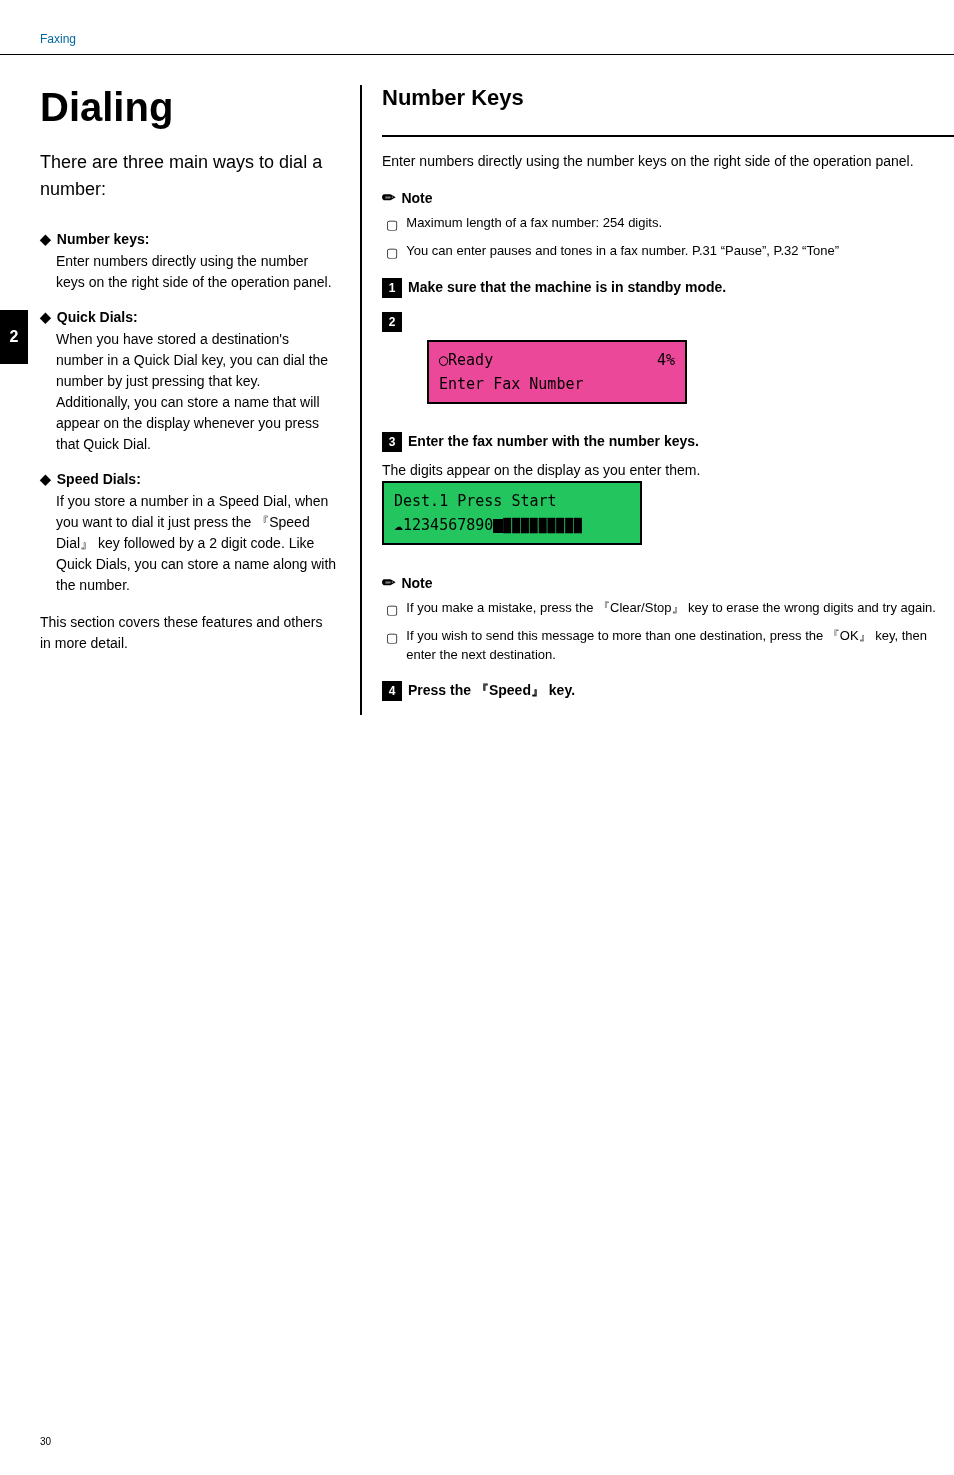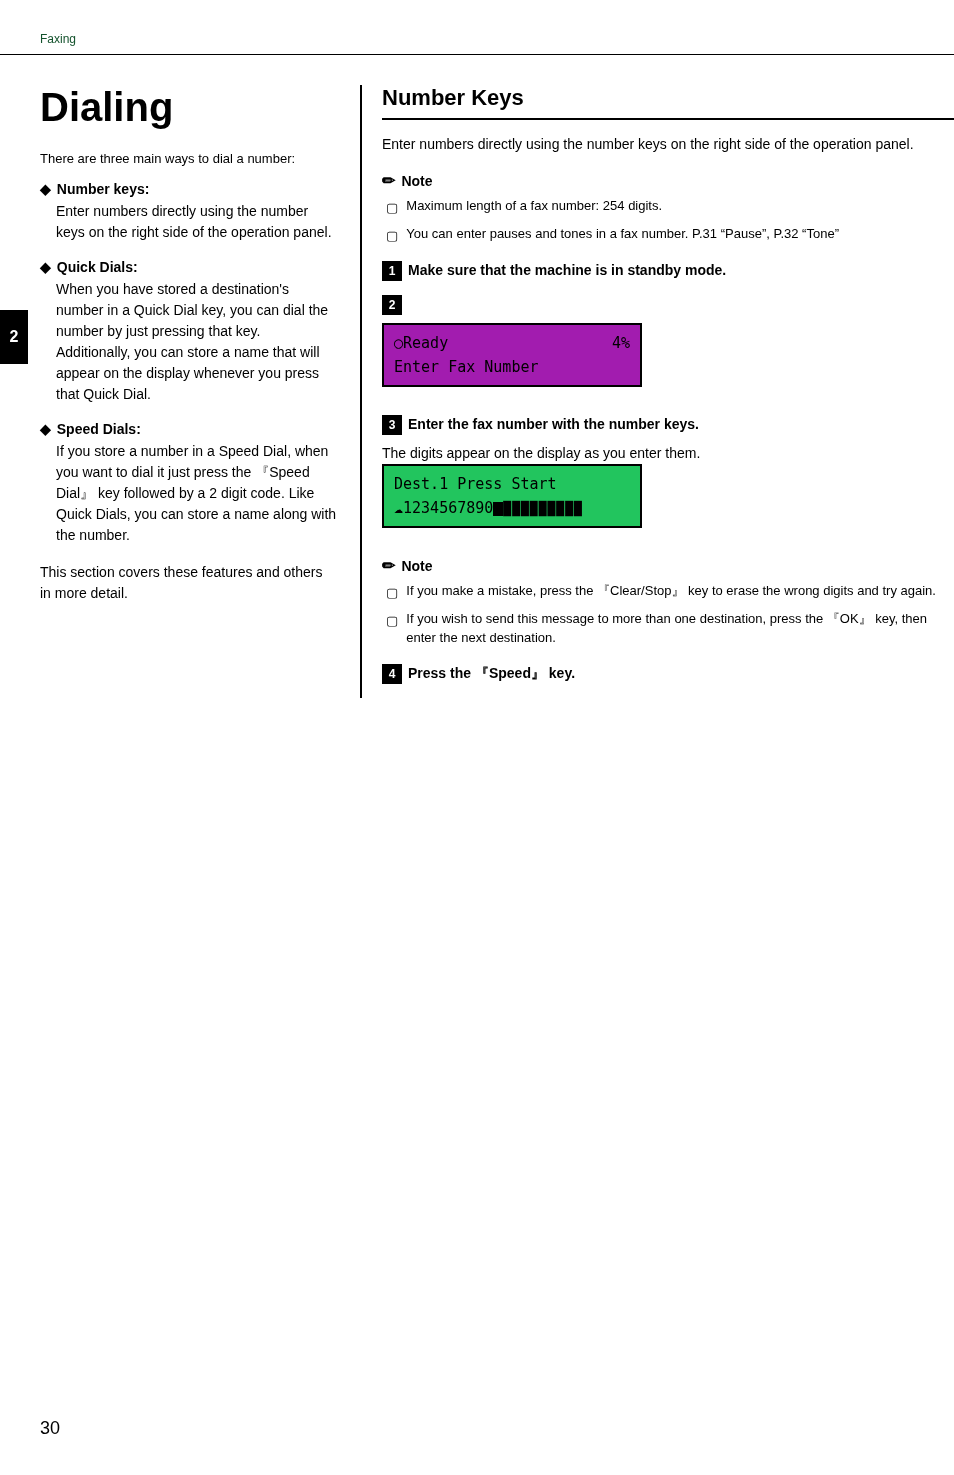--- a/index.html
+++ b/index.html
@@ -39,21 +39,21 @@
 
     
     .breadcrumb-bar {
       padding: 0 40px 8px 40px;
       border-bottom: 1px solid #000;
       margin-bottom: 30px;
     }
 
     .breadcrumb-text {
       font-size: 12px;
-      color: #14532d;
+      color: #0369a1;
     }
 
     
     .main-content {
       display: flex;
       padding: 0 0 0 40px;
       gap: 0;
     }
 
     
@@ -72,22 +72,22 @@
 
     
     .page-title {
       font-size: 40px;
       font-weight: bold;
       margin-bottom: 20px;
       line-height: 1.1;
     }
 
     .intro-text {
-      font-size: 13px;
-      margin-bottom: 12px;
+      font-size: 18px;
+      margin-bottom: 28px;
       line-height: 1.5;
     }
 
     
     .section-item {
       margin-bottom: 16px;
     }
 
     .section-item-title {
       font-weight: bold;
@@ -111,31 +111,31 @@
     
     .bottom-left-text {
       font-size: 14px;
       line-height: 1.5;
       margin-top: 16px;
     }
 
     
     .page-number {
       position: absolute;
-      bottom: 36px;
+      bottom: 28px;
       left: 40px;
-      font-size: 18px;
+      font-size: 10px;
     }
 
     
     .section-title {
       font-size: 22px;
       font-weight: bold;
       margin-bottom: 14px;
-      padding-bottom: 7px;
+      padding-bottom: 24px;
       border-bottom: 2px solid #000;
     }
 
     .section-intro {
       font-size: 14px;
       line-height: 1.5;
       margin-bottom: 16px;
     }
 
     
@@ -204,28 +204,29 @@
 
     .step-body {
       font-size: 14px;
       line-height: 1.5;
       margin-bottom: 0;
     }
 
     
     .lcd-display {
       border: 2px solid #000;
-      background: #a21caf;
+      background: #ec4899;
       font-family: monospace;
       font-size: 15px;
       padding: 6px 10px;
       margin-bottom: 14px;
       line-height: 1.6;
       display: inline-block;
       min-width: 260px;
+      margin-left: 45px;
     }
 
     .lcd-display-row {
       display: flex;
       justify-content: space-between;
     }
 
     
     .lcd-display-2 {
       border: 2px solid #000;

